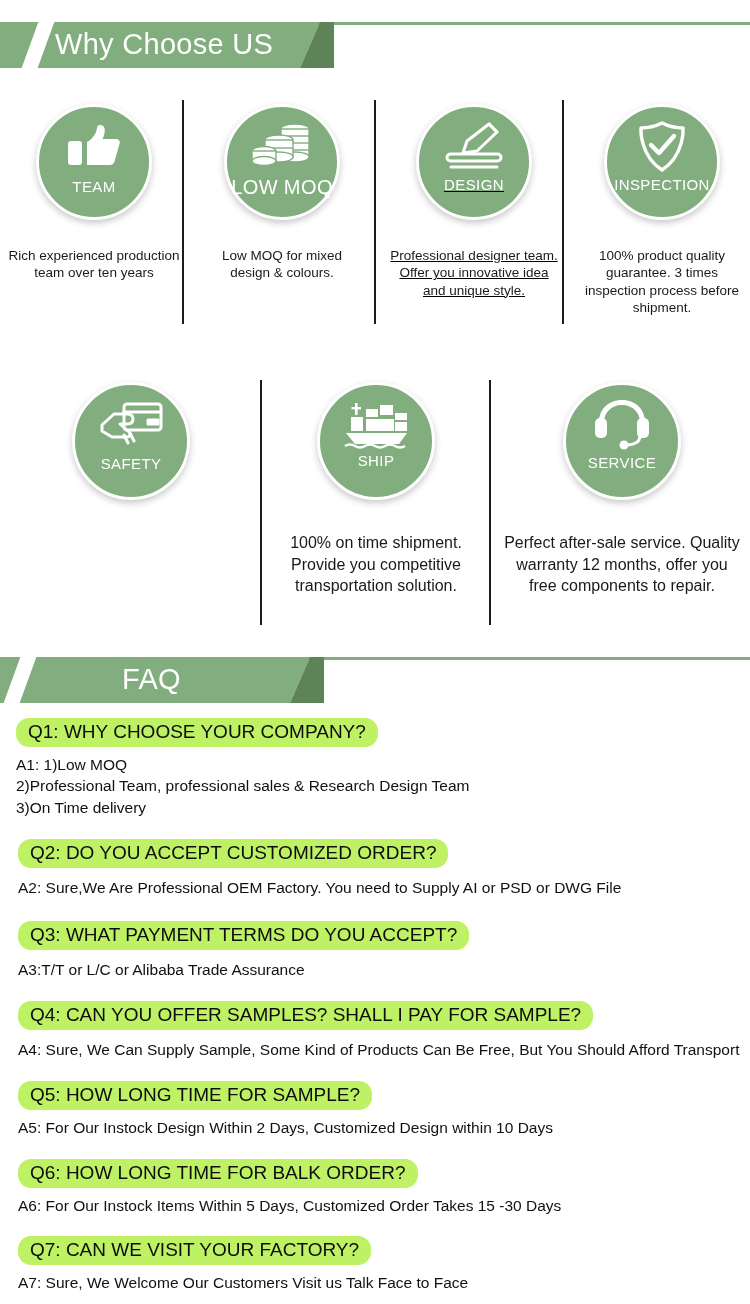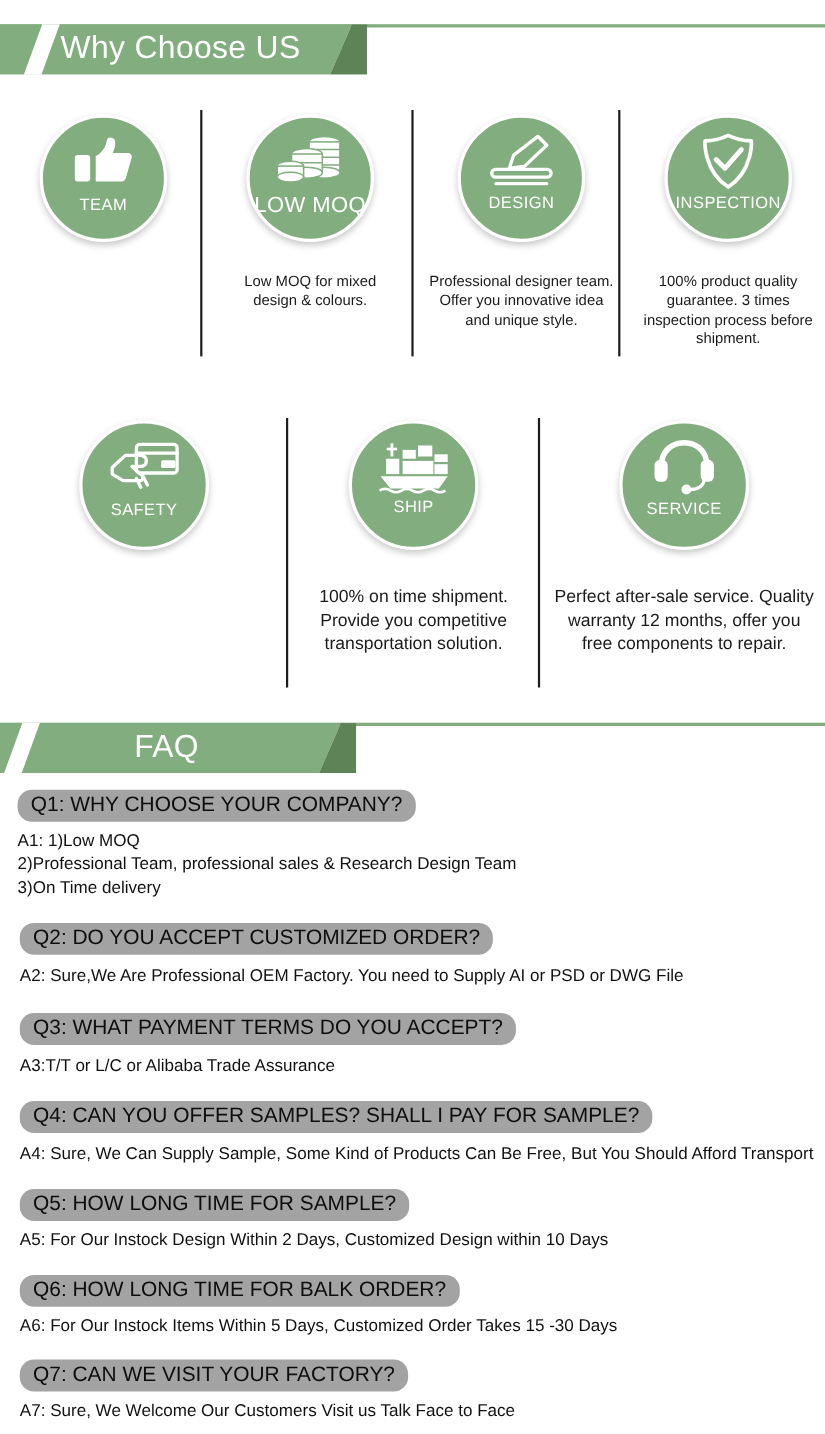--- a/index.html
+++ b/index.html
@@ -59,21 +59,21 @@
   }
   .caption {
     text-align: center; color: #1a1a1a; line-height: 1.28;
     font-family: "Liberation Sans", sans-serif;
   }
 
   
   .faq { position: relative; padding: 0 0 0 0; }
   .qpill {
     display: inline-block;
-    background: #a3a3a3;
+    background: #bef264;
     border-radius: 13px;
     color: #0d0d0d;
     font-size: 19px;
     font-weight: 400;
     padding: 3px 12px 4px 12px;
     line-height: 1.16;
     white-space: nowrap;
     font-family: "Liberation Sans", sans-serif;
   }
   .ans {
@@ -107,20 +107,21 @@
     <div style="position:absolute; left:6px; top:0; width:176px;">
       <div class="circle" style="width:116px; height:116px; margin:8px auto 0;align-items:center;">
         <div class="glyph" style="margin-top:16px;">
           <svg width="56" height="48" viewBox="0 0 56 48">
             <rect x="2" y="18" width="14" height="24" rx="3" fill="#fff"></rect>
             <path d="M21 42 L21 19 C21 19 27 16 30 9 C31.5 5.5 30.5 2 34 2 C38 2 39.5 5 38.5 10 C38 13 36.5 16 36.5 16 L50 16 C53 16 54.5 18.5 53.5 21 L48.5 38.5 C47.8 41 46 42 44 42 Z" fill="#fff"></path>
           </svg>
         </div>
         <div class="clabel" style="font-size:15px; margin-top:8px;">TEAM</div>
       </div>
+      <div class="caption" style="font-size:13.5px; margin-top:27px; padding:0 2px;">Rich experienced production team over ten years</div>
     </div>
 
     <div style="position:absolute; left:194px; top:0; width:176px;">
       <div class="circle" style="width:116px; height:116px; margin:8px auto 0;">
         <div class="glyph" style="margin-top:14px;">
           <svg width="62" height="50" viewBox="0 0 62 50">
             <g fill="#fff" stroke="#82ad7e" stroke-width="1.4">
               <ellipse cx="44" cy="8" rx="14" ry="5"></ellipse>
                 <rect x="30" y="8" width="28" height="28"></rect>
                 <ellipse cx="44" cy="36" rx="14" ry="5"></ellipse>
@@ -135,21 +136,21 @@
                 <rect x="1" y="30" width="24" height="10"></rect>
                 <ellipse cx="13" cy="40" rx="12" ry="4.5"></ellipse>
             </g>
           </svg>
         </div>
         <div class="clabel" style="font-size:20px; margin-top:6px;">LOW MOQ</div>
       </div>
       <div class="caption" style="font-size:13.5px; margin-top:27px; padding:0 8px;">Low MOQ for mixed design &amp; colours.</div>
     </div>
 
-    <div style="position:absolute; left:386px; top:0; width:176px;">
+    <div style="position:absolute; left:386px; top:0; width:176px;text-decoration:underline;">
       <div class="circle" style="width:116px; height:116px; margin:8px auto 0;">
         <div class="glyph" style="margin-top:14px;">
           <svg width="62" height="50" viewBox="0 0 62 50">
             <g fill="none" stroke="#fff" stroke-width="3" stroke-linejoin="round" stroke-linecap="round">
               <path d="M20 32 L24 20 L46 3 L54 11 L34 30 Z"></path>
               <path d="M46 3 L54 11"></path>
               <rect x="4" y="33" width="54" height="7" rx="3.5"></rect>
               <line x1="8" y1="46" x2="54" y2="46"></line>
             </g>
           </svg>

